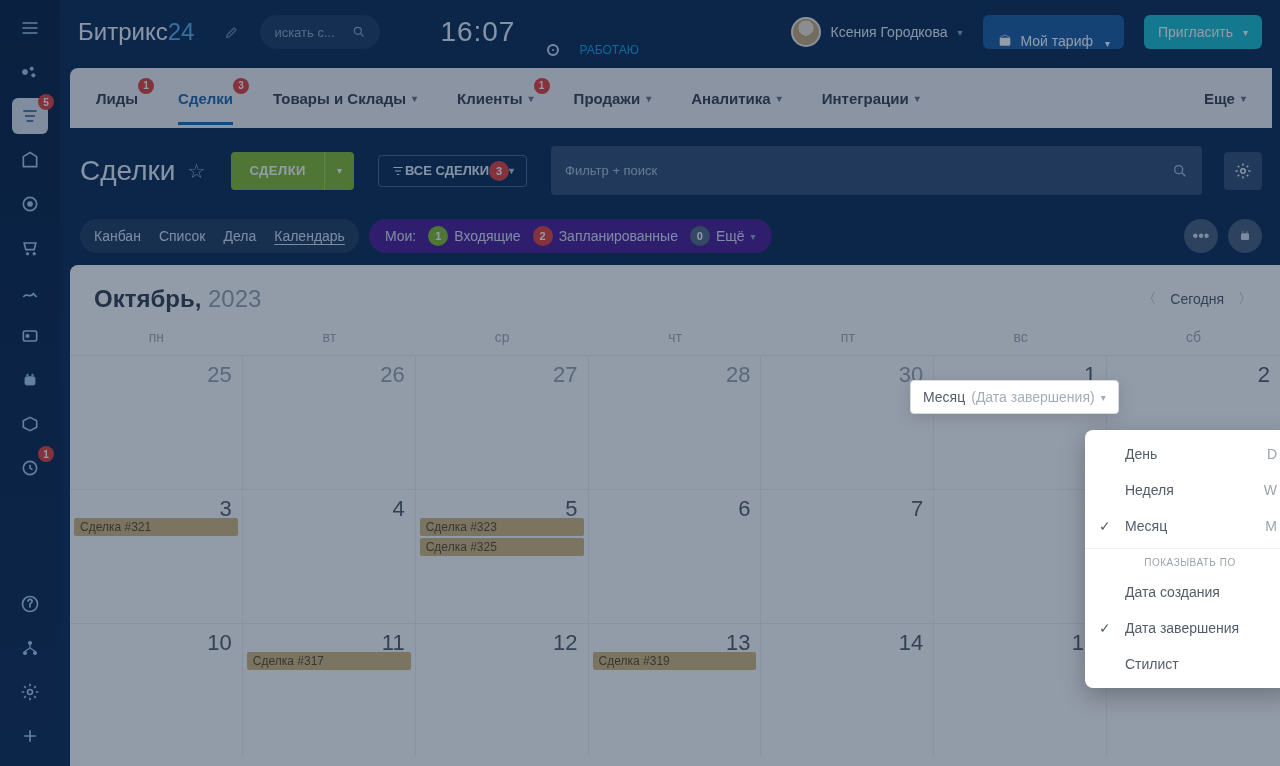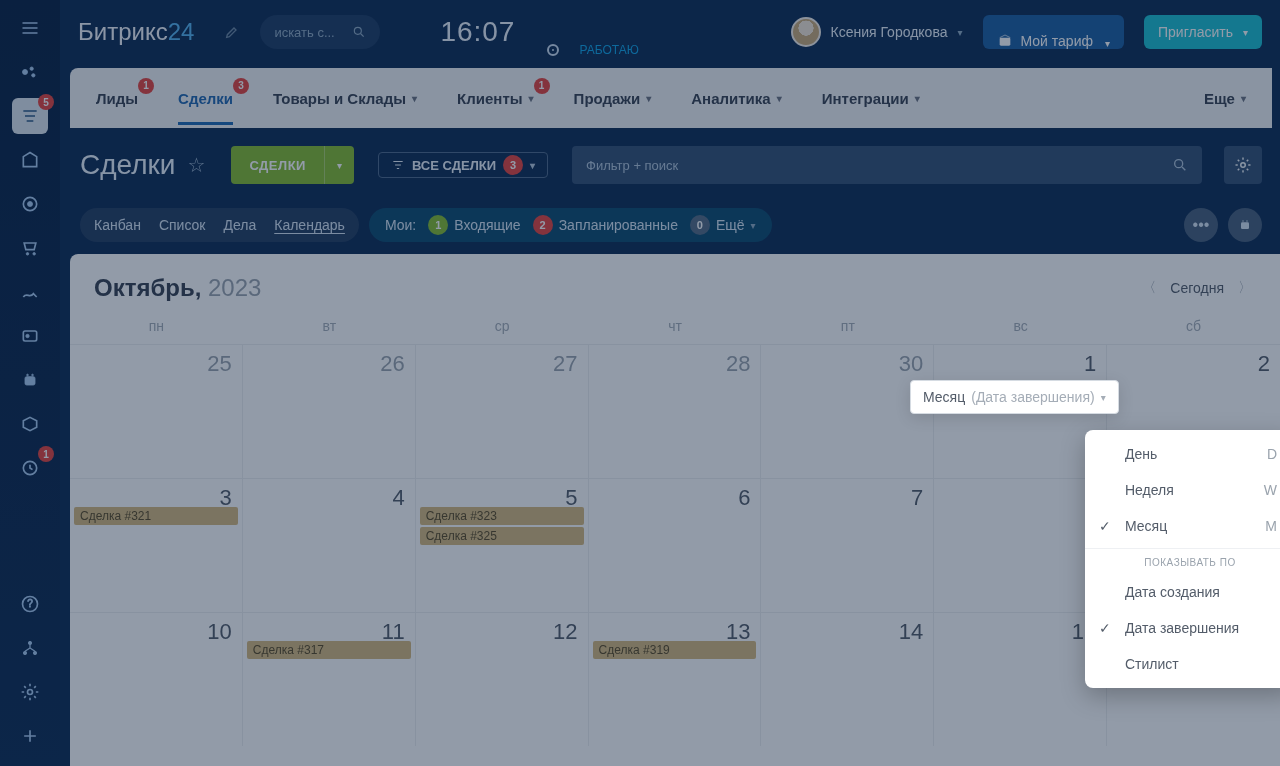--- a/index.html
+++ b/index.html
@@ -43,33 +43,33 @@
 .tab .chev { font-size:10px; color:#6b7280; }
 .tab-badge { position:absolute; top:-12px; right:-16px; background:#e6423d; color:#fff; font-size:10px; font-weight:700; width:16px; height:16px; border-radius:50%; display:flex; align-items:center; justify-content:center; }
 
 
 .title-row { display:flex; align-items:center; gap:12px; padding:18px 18px 12px 10px; }
 .page-title { color:#eaf2fb; font-size:28px; font-weight:400; }
 .star { color:#9bb3cc; font-size:20px; cursor:pointer; }
 .create-btn { display:flex; align-items:stretch; margin-left:14px; }
 .create-btn .main-btn { background:#86bc2f; color:#fff; font-weight:700; font-size:13px; padding:0 18px; height:38px; display:flex; align-items:center; border-radius:4px 0 0 4px; letter-spacing:.5px; cursor:pointer; }
 .create-btn .split { background:#86bc2f; width:30px; display:flex; align-items:center; justify-content:center; border-left:1px solid rgba(255,255,255,.3); border-radius:0 4px 4px 0; color:#fff; font-size:10px; cursor:pointer; }
-.filter-btn { display:flex; align-items:center; gap:7px; background:transparent; border:1px solid #4d698a; border-radius:4px; height:26px; padding:0 12px; color:#e9f1fa; font-size:13px; font-weight:700; cursor:pointer; margin-left:12px;text-align:right; }
+.filter-btn { display:flex; align-items:center; gap:0; background:transparent; border:1px solid #4d698a; border-radius:4px; height:32px; padding:0 12px; color:#e9f1fa; font-size:13px; font-weight:700; cursor:pointer; margin-left:12px;text-align:right; }
 .filter-btn .count { background:#e6423d; color:#fff; width:20px; height:20px; border-radius:50%; display:flex; align-items:center; justify-content:center; font-size:11px; }
 .filter-btn .chev { font-size:10px; color:#b4c7db; }
-.filter-search { flex:1; height:38px; background:#324f74; border-radius:4px; display:flex; align-items:center; padding:0 14px; color:#b0c4d9; font-size:13px; margin-left:12px; }
+.filter-search { flex:1; height:49px; background:#324f74; border-radius:4px; display:flex; align-items:center; padding:0 14px; color:#b0c4d9; font-size:13px; margin-left:12px; }
 .filter-search span { flex:1; }
 .gear-box { width:38px; height:38px; background:#324f74; border-radius:4px; display:flex; align-items:center; justify-content:center; color:#f0f4f8; cursor:pointer; margin-left:10px; }
 
 
 .view-row { display:flex; align-items:center; padding:12px 18px 12px 10px; gap:10px; }
 .view-pill { background:#223d60; border-radius:20px; height:34px; display:flex; align-items:center; padding:0 14px; gap:18px; }
 .view-link { color:#d6e4f3; font-size:14px; cursor:pointer; }
 .view-link.active { text-decoration:underline; text-underline-offset:3px; }
-.my-pill { background:#0c4a6e; border-radius:20px; height:34px; display:flex; align-items:center; padding:0 16px; gap:12px; font-size:14px; color:#d6e4f3; }
+.my-pill { background:#4c1d95; border-radius:20px; height:34px; display:flex; align-items:center; padding:0 16px; gap:12px; font-size:14px; color:#d6e4f3; }
 .my-item { display:flex; align-items:center; gap:6px; cursor:pointer; }
 .count-badge { width:20px; height:20px; border-radius:50%; display:flex; align-items:center; justify-content:center; font-size:11px; color:#fff; font-weight:700; }
 .cb-green { background:#86bc2f; }
 .cb-red { background:#e6423d; }
 .cb-grey { background:#556b84; }
 .dots-btn, .robot-btn { width:34px; height:34px; border-radius:50%; background:#465e7a; display:flex; align-items:center; justify-content:center; color:#d6e4f3; cursor:pointer; font-size:16px; }
 
 
 .calcard { background:#fff; border-radius:8px 0 0 0; margin-right:0; height:560px; overflow:hidden; position:relative; }
 .cal-header { display:flex; align-items:center; justify-content:space-between; padding:20px 24px 10px 24px; }

